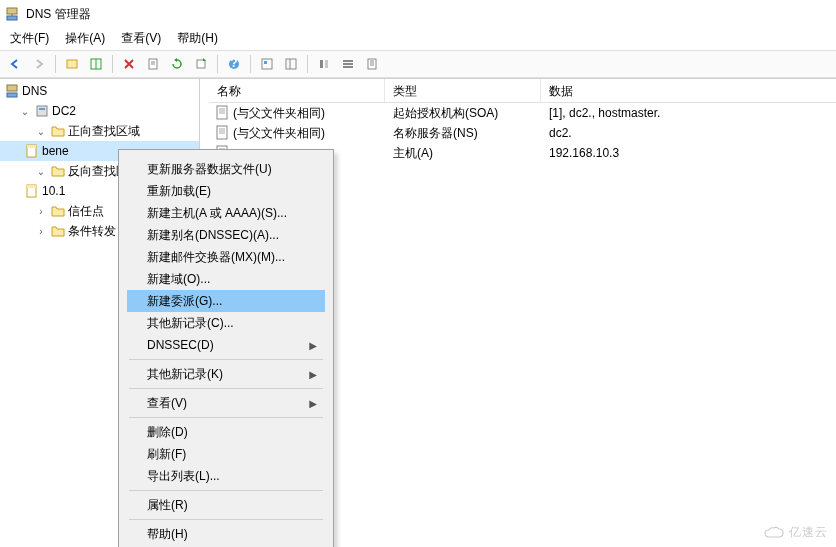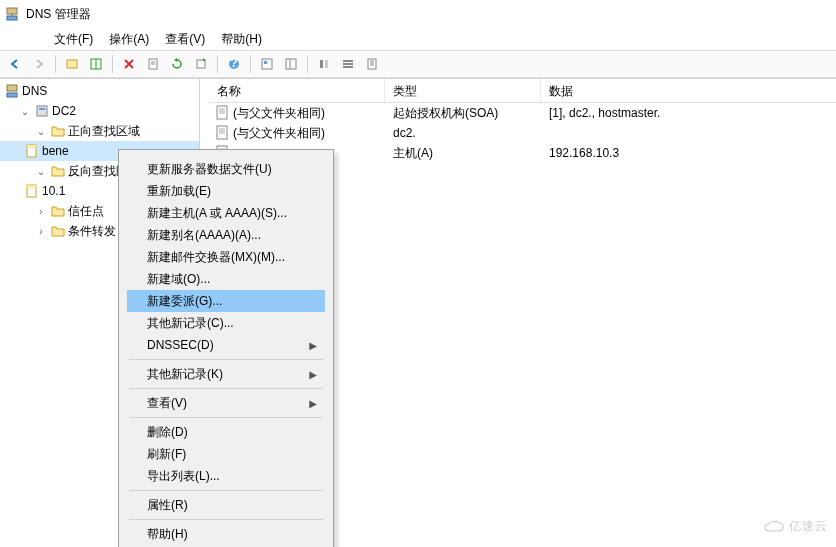--- a/index.html
+++ b/index.html
@@ -1,18 +1,18 @@
 <!DOCTYPE html>
 <html><head>
 <meta charset="utf-8">
 <style>
   * { box-sizing: border-box; font-family: "Microsoft YaHei", "Segoe UI", Tahoma, sans-serif; font-size: 12px; }
   body { margin: 0; padding: 0; width: 836px; height: 547px; background: #fff; overflow: hidden; position: relative; }
   .title-bar { height: 24px; display: flex; align-items: center; padding: 14px 4px; gap: 6px; }
-  .menu-bar { height: 22px; display: flex; align-items: center; padding: 0 2px; margin-left: 44px; }
+  .menu-bar { height: 22px; display: flex; padding: 0 2px; }
   .menu-item { padding: 2px 8px; cursor: default; }
   .toolbar { height: 28px; display: flex; align-items: center; padding: 0 4px; border-top: 1px solid #e0e0e0; border-bottom: 1px solid #e0e0e0; background: #fafafa; gap: 2px; }
   .tool-btn { width: 22px; height: 22px; display: flex; align-items: center; justify-content: center; cursor: default; }
   .tool-sep { width: 1px; height: 18px; background: #d0d0d0; margin: 0 3px; }
   .content { display: flex; height: calc(547px - 24px - 22px - 28px); border-top: 1px solid #d0d0d0; gap: 9px; }
   .tree-panel { width: 200px; border-right: 1px solid #d0d0d0; overflow: hidden; padding-top: 2px; }
   .list-panel { flex: 1; }
   .tree-row { display: flex; align-items: center; height: 20px; padding-left: 4px; white-space: nowrap; gap: 2px; cursor: default; }
   .tree-row.selected { background: #cce8ff; }
   .expander { width: 14px; height: 14px; display: flex; align-items: center; justify-content: center; color: #666; font-size: 10px; }
@@ -28,21 +28,21 @@
   .list-row { display: flex; height: 20px; align-items: center; }
   .list-row .cell1 { width: 176px; padding: 0 6px; display: flex; align-items: center; gap: 4px; }
   .list-row .cell2 { width: 156px; padding: 0 8px; }
   .list-row .cell3 { flex: 1; padding: 0 8px; }
   .record-icon { width: 14px; height: 16px; }
   .ctx-menu { position: absolute; left: 118px; top: 149px; width: 216px; background: #f0f0f0; border: 1px solid #a0a0a0; box-shadow: 4px 4px 4px rgba(0,0,0,0.15); padding: 8px; z-index: 100; }
   .ctx-item { height: 22px; display: flex; align-items: center; padding: 0 20px 0 20px; position: relative; cursor: default; }
   .ctx-item.hl { background: #91c9f7; }
   .ctx-sep { height: 1px; background: #d0d0d0; margin: 3px 2px; }
   .ctx-arrow { position: absolute; right: 8px; color: #555; font-size: 10px; }
-  .watermark { position: absolute; bottom: 12px; right: 8px; color: #ccc; font-size: 14px; letter-spacing: 1px; display: flex; align-items: center; gap: 4px; }
+  .watermark { position: absolute; bottom: 6px; right: 8px; color: #ccc; font-size: 14px; letter-spacing: 1px; display: flex; align-items: center; gap: 4px; }
   .folder-icon svg, .tree-icon svg { display: block; }
 </style>
 </head>
 <body>
 
 <div class="title-bar">
   <span class="tree-icon">
     <svg width="16" height="16">
         <rect x="3" y="2" width="10" height="6" fill="#d9c48a" stroke="#8a7a3a"></rect>
         <rect x="3" y="10" width="10" height="4" fill="#7aa7d9" stroke="#3a6aa0"></rect>
@@ -252,20 +252,21 @@
       <div class="list-row">
         <div class="cell1">
             <span class="record-icon"><svg width="14" height="16">
                 <rect x="2" y="1" width="10" height="13" fill="#fff" stroke="#888"></rect>
                 <line x1="4" y1="4" x2="10" y2="4" stroke="#aaa"></line>
                 <line x1="4" y1="6" x2="10" y2="6" stroke="#aaa"></line>
                 <line x1="4" y1="8" x2="10" y2="8" stroke="#aaa"></line>
               </svg></span>
             <span>(与父文件夹相同)</span>
           </div>
+        <div class="cell2">名称服务器(NS)</div>
         <div class="cell3">dc2.</div>
       </div>
       <div class="list-row">
         <div class="cell1">
             <span class="record-icon"><svg width="14" height="16">
                 <rect x="2" y="1" width="10" height="13" fill="#fff" stroke="#888"></rect>
                 <line x1="4" y1="4" x2="10" y2="4" stroke="#aaa"></line>
                 <line x1="4" y1="6" x2="10" y2="6" stroke="#aaa"></line>
                 <line x1="4" y1="8" x2="10" y2="8" stroke="#aaa"></line>
               </svg></span>
@@ -275,21 +276,21 @@
         <div class="cell3">192.168.10.3</div>
       </div>
     </div>
   </div>
 </div>
 
 <div class="ctx-menu">
   <div class="ctx-item">更新服务器数据文件(U)</div>
   <div class="ctx-item">重新加载(E)</div>
   <div class="ctx-item">新建主机(A 或 AAAA)(S)...</div>
-  <div class="ctx-item">新建别名(AAAA)(A)...</div>
+  <div class="ctx-item">新建别名(DNSSEC)(A)...</div>
   <div class="ctx-item">新建邮件交换器(MX)(M)...</div>
   <div class="ctx-item">新建域(O)...</div>
   <div class="ctx-item hl">新建委派(G)...</div>
   <div class="ctx-item">其他新记录(C)...</div>
   <div class="ctx-item">
       <span>DNSSEC(D)</span>
       <span class="ctx-arrow">▶</span>
     </div>
   <div class="ctx-sep"></div>
   <div class="ctx-item">

